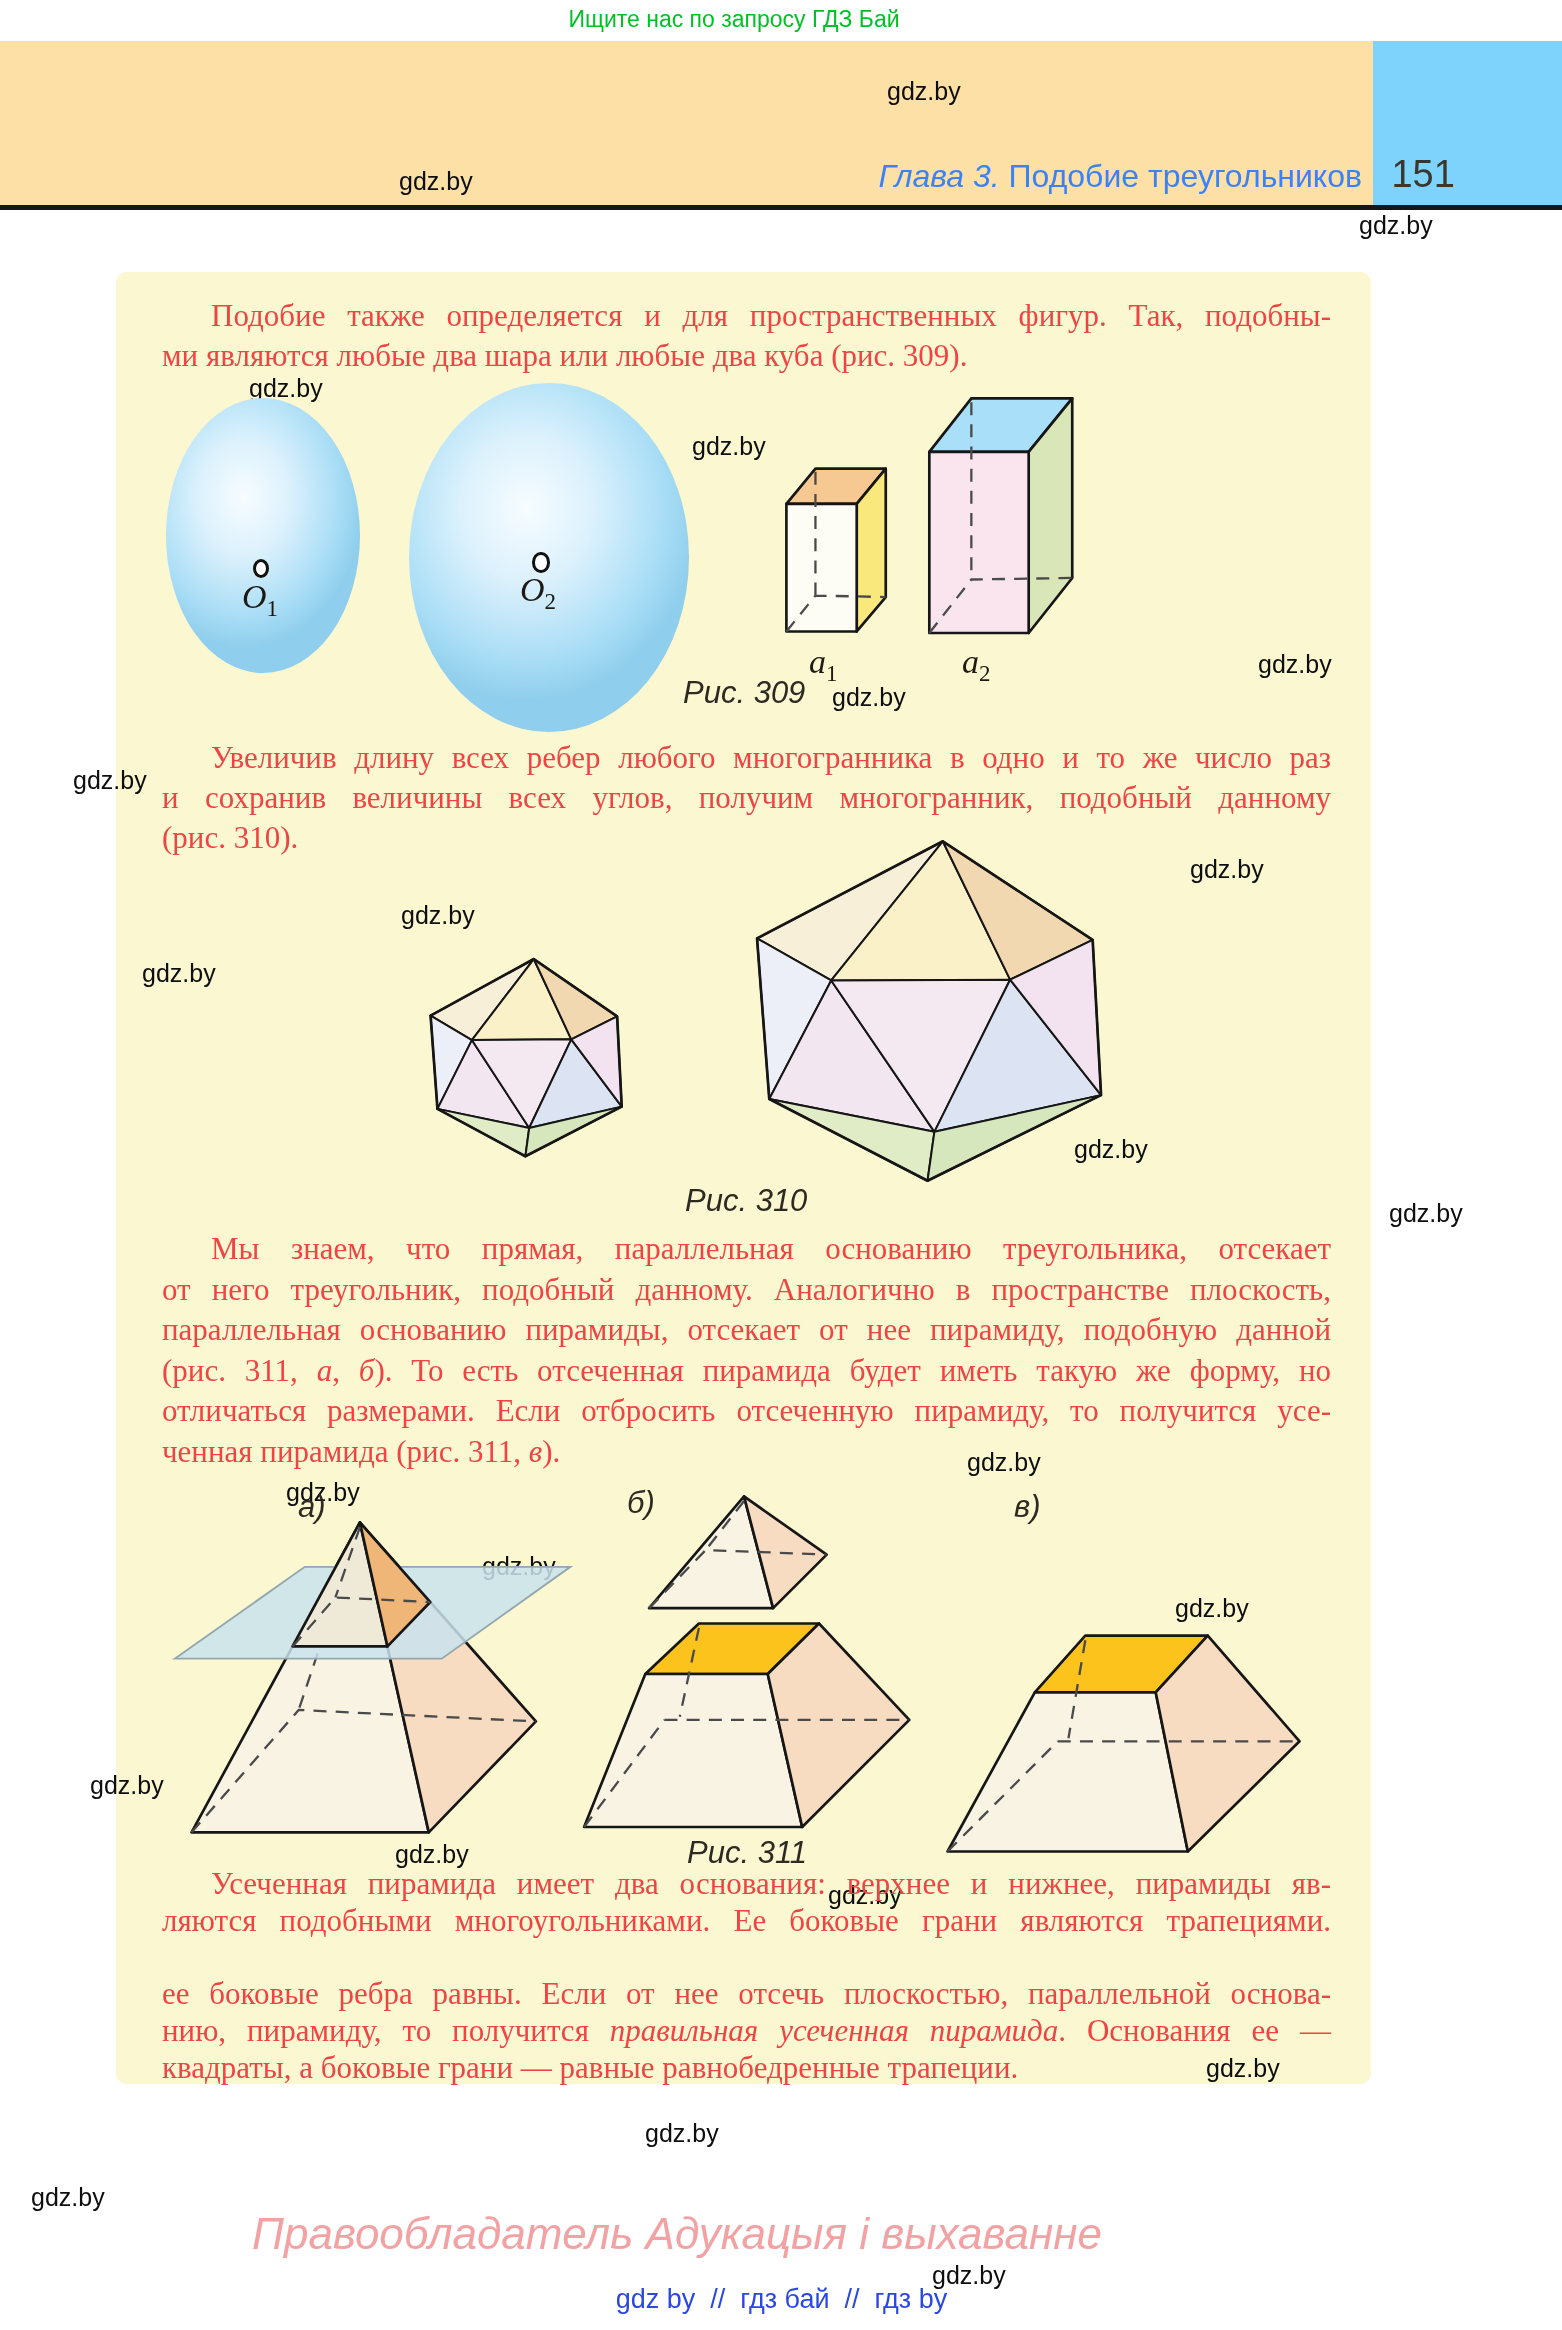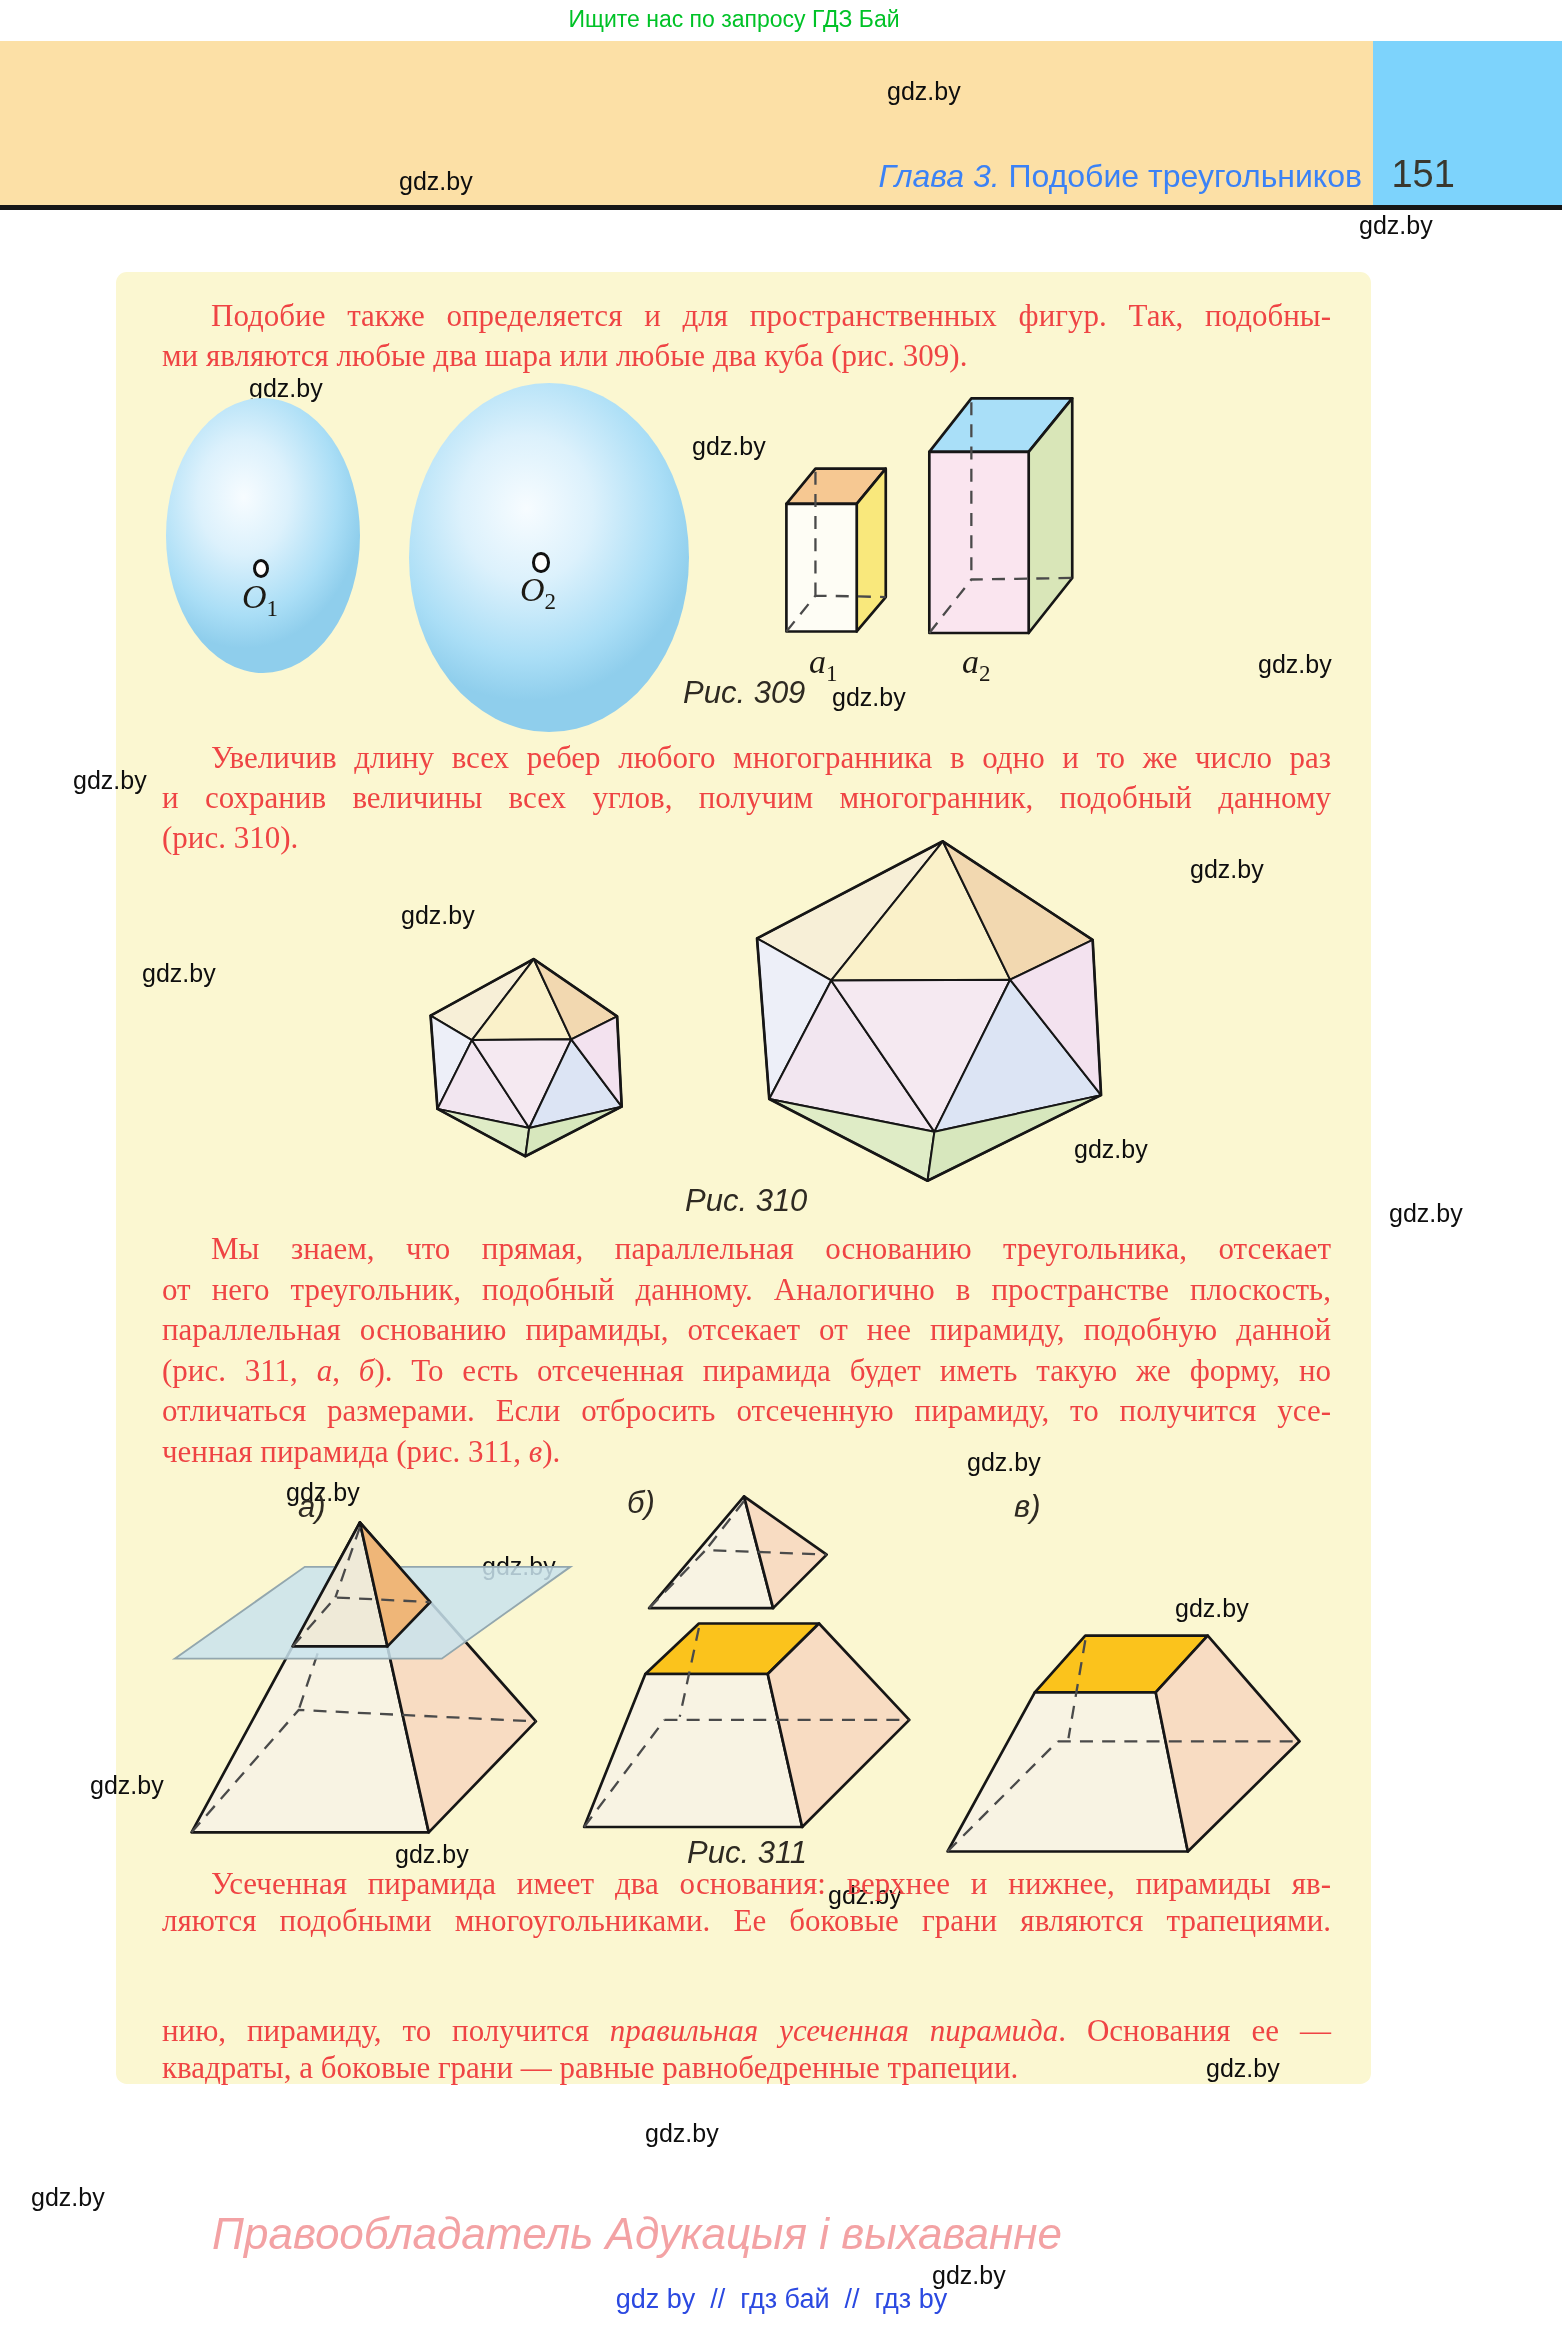--- a/index.html
+++ b/index.html
@@ -76,21 +76,21 @@
 
   svg { position:absolute; overflow:visible; }
   .edge  { fill:none; stroke:#161616; stroke-width:3.5; stroke-linejoin:round; stroke-linecap:round; }
   .hid   { fill:none; stroke:#4A4A4A; stroke-width:3; stroke-dasharray:17 12; stroke-linecap:butt; }
   .face  { stroke:#161616; stroke-width:3.5; stroke-linejoin:round; }
   .face2 { stroke:#161616; stroke-width:2.6; stroke-linejoin:round; }
 
   
   #rights {
     position:absolute; left:0; top:2209px; width:1243px; text-align:center; text-indent:31px;
-    font:italic 44px/50px "Liberation Sans", sans-serif; color:#F3A2A4;
+    font:italic 44px/50px "Liberation Sans", sans-serif; color:#F3A2A4;padding-left:40px;
   }
   #footer-links {
     position:absolute; left:0; top:2283px; width:1563px; text-align:center;
     font:500 27px/32px "Liberation Sans", sans-serif; color:#2B49E1; white-space:pre;
   }
 </style>
 </head>
 <body>
 
 <div id="page">
@@ -230,20 +230,21 @@
     </g>
   </svg>
 
   <div class="wm" style="left:395px; top:1839px;">gdz.by</div>
   <div class="cap" style="left:687px; top:1836px;">Рис. 311</div>
   <div class="wm" style="left:828px; top:1880px;">gdz.by</div>
 
   <div class="tline" style="top:1865px; text-indent:49px;">Усеченная пирамида имеет два основания: верхнее и нижнее, пирамиды яв-</div>
   <div class="tline" style="top:1902px;">ляются подобными многоугольниками. Ее боковые грани являются трапециями.</div>
 
+  <div class="tline" style="top:1975px;">ее боковые ребра равны. Если от нее отсечь плоскостью, параллельной основа-</div>
   <div class="tline" style="top:2012px;"><span>нию, пирамиду, то получится </span><span class="it">правильная усеченная пирамида</span><span>. Основания ее —</span></div>
   <div class="tline last" style="top:2049px;">квадраты, а боковые грани — равные равнобедренные трапеции.</div>
   <div class="wm" style="left:1206px; top:2053px;">gdz.by</div>
 
   <div class="wm" style="left:645px; top:2118px;">gdz.by</div>
   <div class="wm" style="left:31px; top:2182px;">gdz.by</div>
   <div id="rights">Правообладатель Адукацыя і выхаванне</div>
   <div class="wm" style="left:932px; top:2260px;">gdz.by</div>
   <div id="footer-links">gdz by  //  гдз бай  //  гдз by</div>
 

